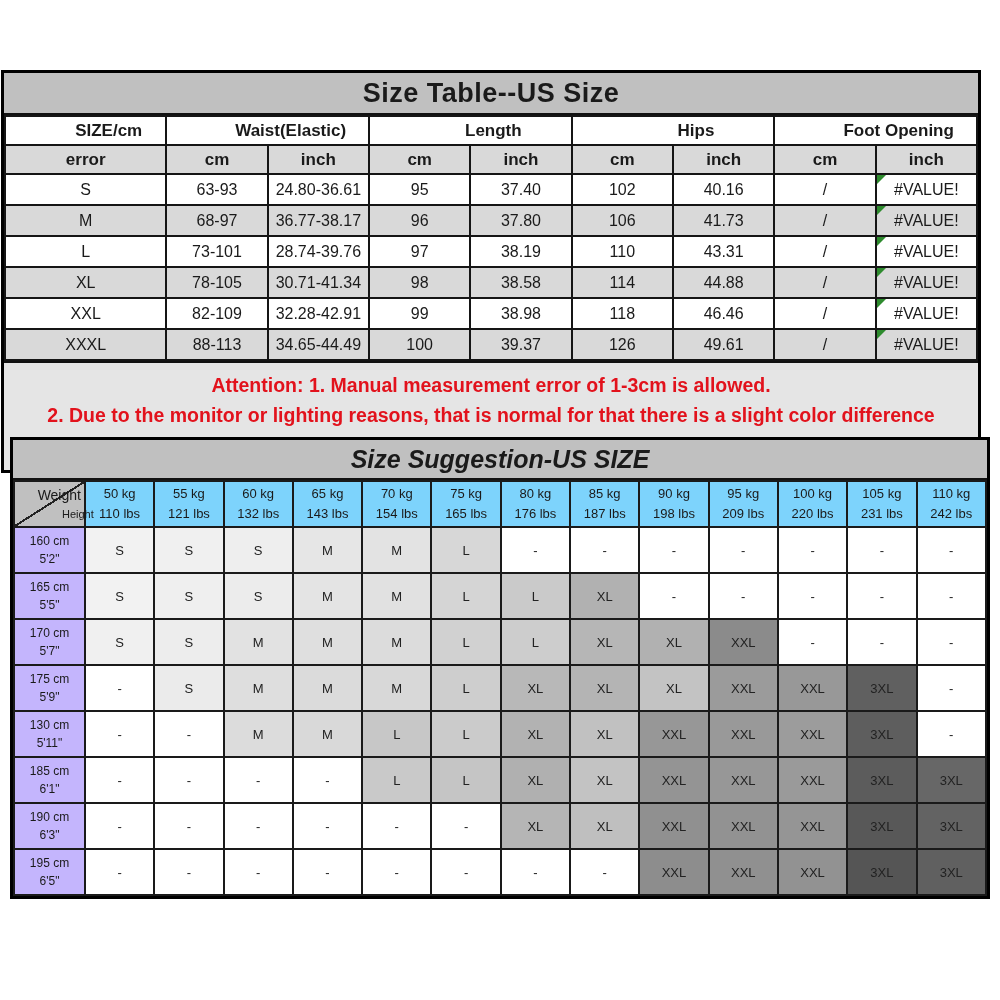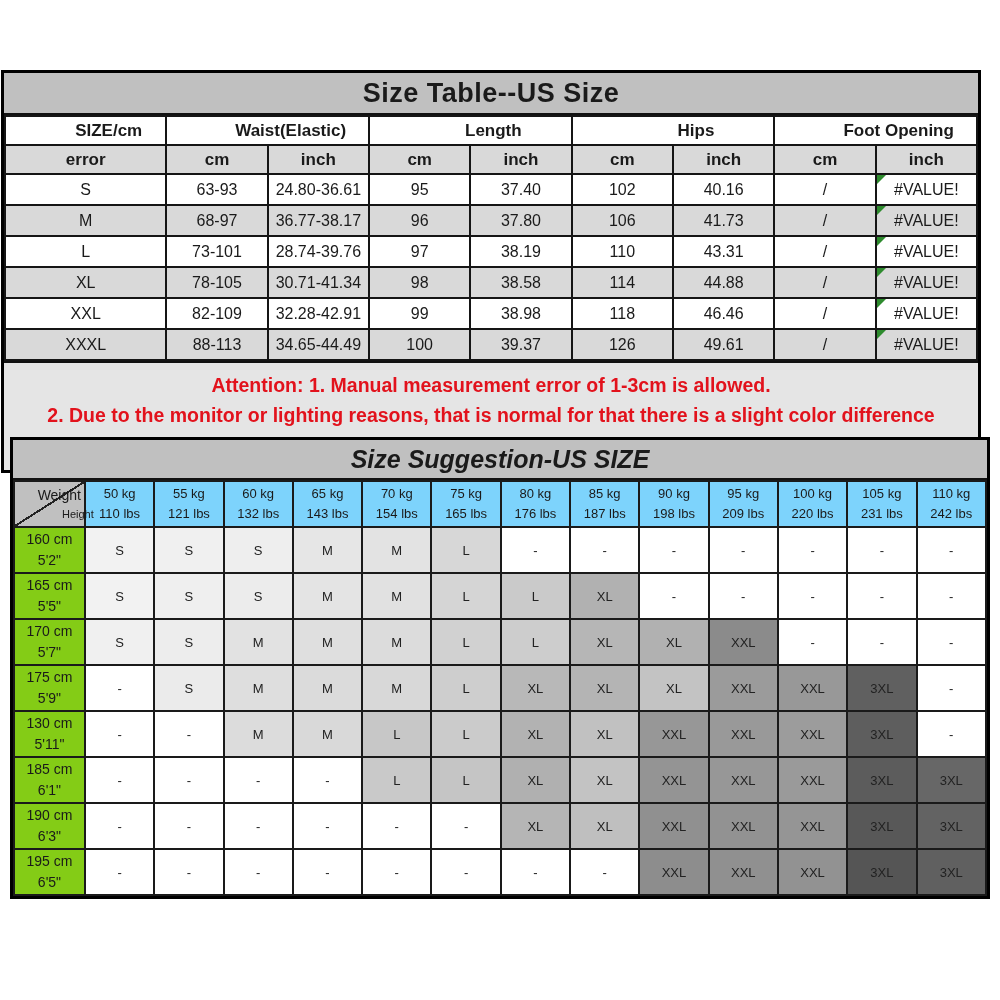--- a/index.html
+++ b/index.html
@@ -29,21 +29,21 @@
 
   
   .box2{position:absolute;left:10px;top:437px;width:974px;border:3px solid #000;background:#fff;}
   .tbl-title2{height:38px;line-height:38px;text-align:center;background:#c0c0c0;
               font-size:25px;font-weight:bold;border-bottom:2px solid #111;font-style:italic;}
   #t2 th,#t2 td{border:2px solid #1a1a1a;text-align:center;vertical-align:middle;padding:0;}
   #t2 col.ch{width:7.3%;}
   #t2 col.cw{width:7.13%;}
   #t2 thead th{height:44px;background:#7dd3fc;font-size:13px;font-weight:normal;line-height:1.55;}
   #t2 tbody tr{height:46px;}
-  #t2 tbody th{background:#84cc16;font-size:14px;font-weight:normal;line-height:1.5;}
+  #t2 tbody th{background:#c4b5fd;font-size:12px;font-weight:normal;line-height:1.5;}
   #t2 td{font-size:13px;background:#fff;color:#222;}
   .corner{position:relative;background:
       linear-gradient(to bottom right, rgba(0,0,0,0) calc(50% - 1px), #222 calc(50% - 1px),
                       #222 calc(50% + 1px), rgba(0,0,0,0) calc(50% + 1px)), #c0c0c0 !important;}
   .corner .w{position:absolute;top:3px;right:3px;font-size:14px;}
   .corner .h{position:absolute;bottom:3px;left:20px;font-size:11px;margin-left:27px;}
 </style>
 </head>
 <body>
 

